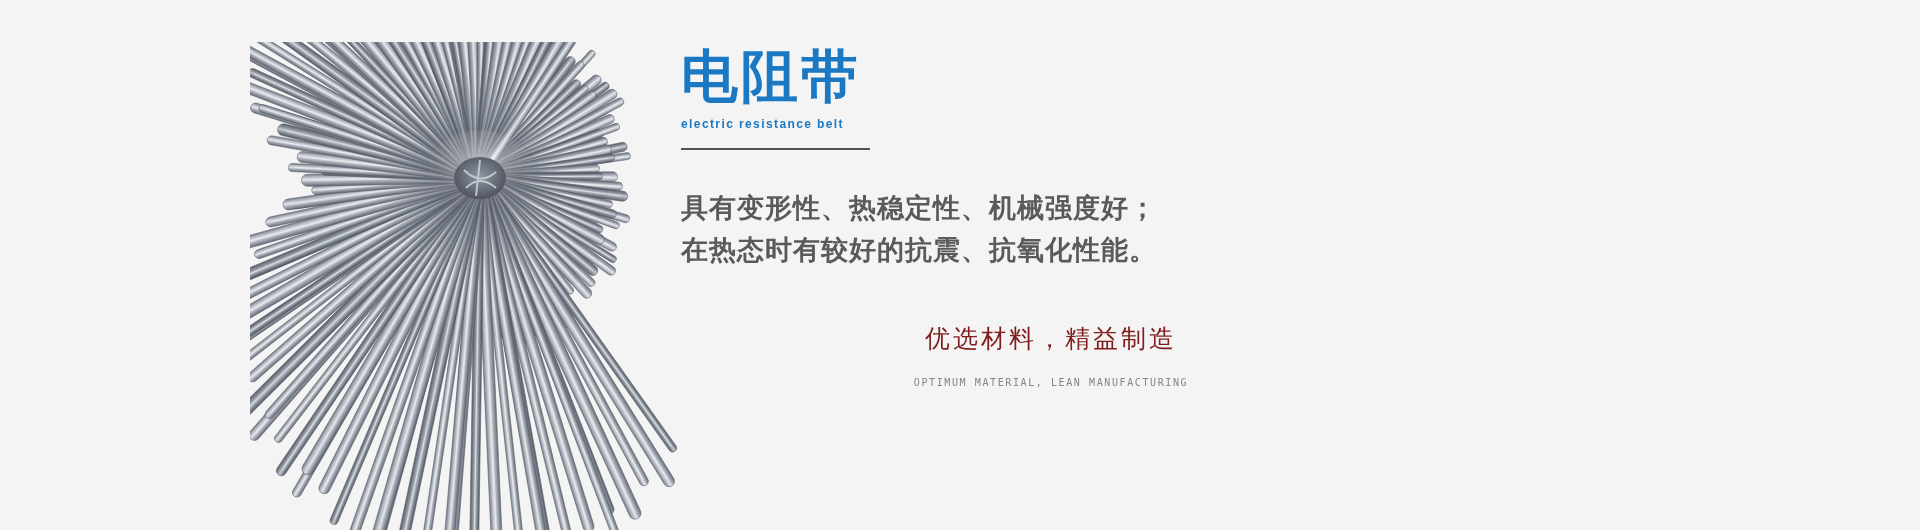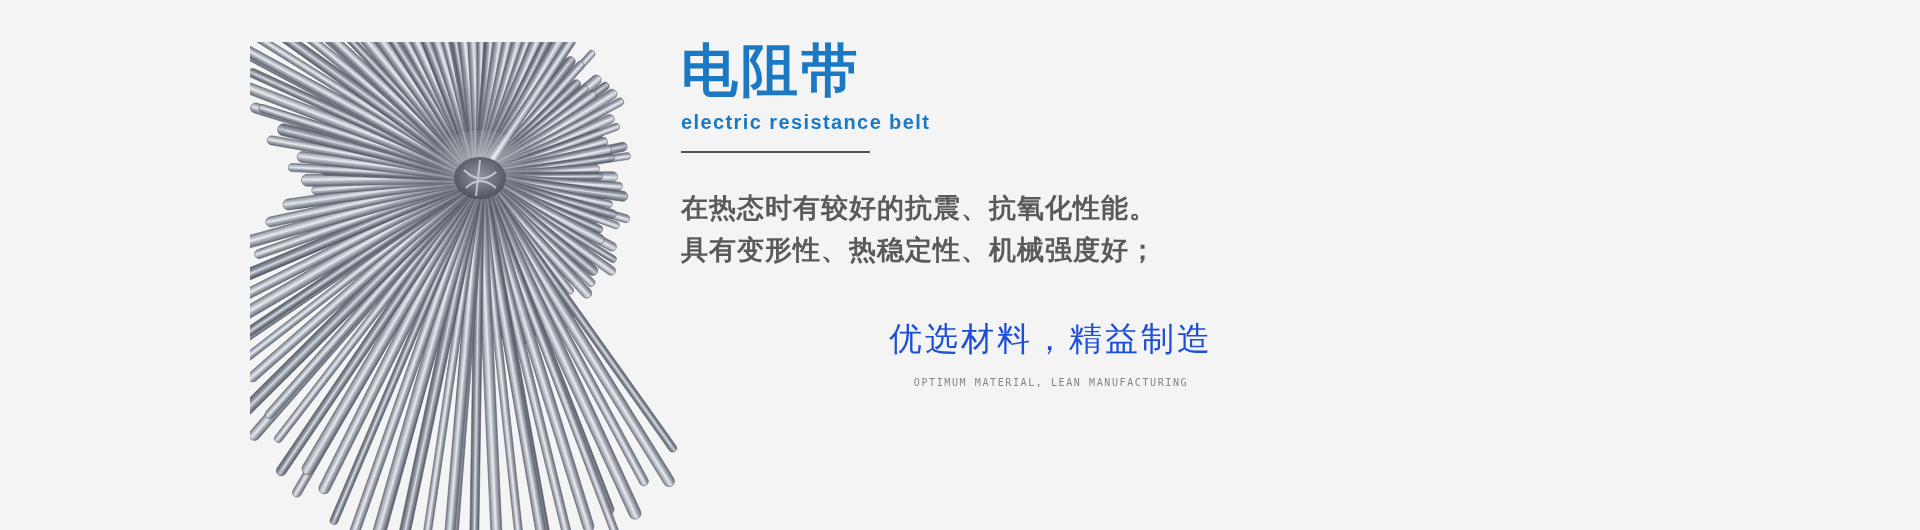--- a/index.html
+++ b/index.html
@@ -45,34 +45,34 @@
     position: absolute;
     left: 681px;
     top: 0;
     width: 1100px;
     height: 530px;
   }
 
   #title-block {
     position: absolute;
     left: 0;
-    top: 40px;
+    top: 46px;
   }
   #page-title {
     font-size: 57px;
     line-height: 60px;
     font-weight: bold;
     color: #1b79c4;
     letter-spacing: 3px;
     white-space: nowrap;
     font-family: "DejaVu Sans", "Liberation Sans", sans-serif;
   }
   #page-subtitle {
     margin-top: 11px;
-    font-size: 20px;
+    font-size: 12px;
     font-weight: bold;
     color: #1b79c4;
     letter-spacing: 1.4px;
     white-space: nowrap;
     font-family: "Liberation Sans", "DejaVu Sans", sans-serif;
   }
   #title-divider {
     margin-top: 17px;
     width: 189px;
     height: 2px;
@@ -94,23 +94,23 @@
   .body-line { display: block; }
 
   #tagline-block {
     position: absolute;
     left: 100px;
     top: 318px;
     width: 540px;
     text-align: center;
   }
   #tagline-cn {
-    font-size: 33px;
+    font-size: 25px;
     line-height: 42px;
-    color: #1d4ed8;
+    color: #7f1d1d;
     letter-spacing: 3px;
     font-weight: 500;
     white-space: nowrap;
     font-family: "DejaVu Sans", "Liberation Sans", sans-serif;
   }
   #tagline-en {
     margin-top: 16px;
     font-size: 10px;
     line-height: 14px;
     color: #86848a;
@@ -810,22 +810,22 @@
 
   <div id="text-column">
 
     <div id="title-block">
       <div id="page-title">电阻带</div>
       <div id="page-subtitle">electric resistance belt</div>
       <div id="title-divider"></div>
     </div>
 
     <div id="body-block">
+      <span class="body-line">具有变形性、热稳定性、机械强度好；</span>
       <span class="body-line">在热态时有较好的抗震、抗氧化性能。</span>
-      <span class="body-line">具有变形性、热稳定性、机械强度好；</span>
     </div>
 
     <div id="tagline-block">
       <div id="tagline-cn">优选材料，精益制造</div>
       <div id="tagline-en">OPTIMUM MATERIAL, LEAN MANUFACTURING</div>
     </div>
 
   </div>
 </div>
 

